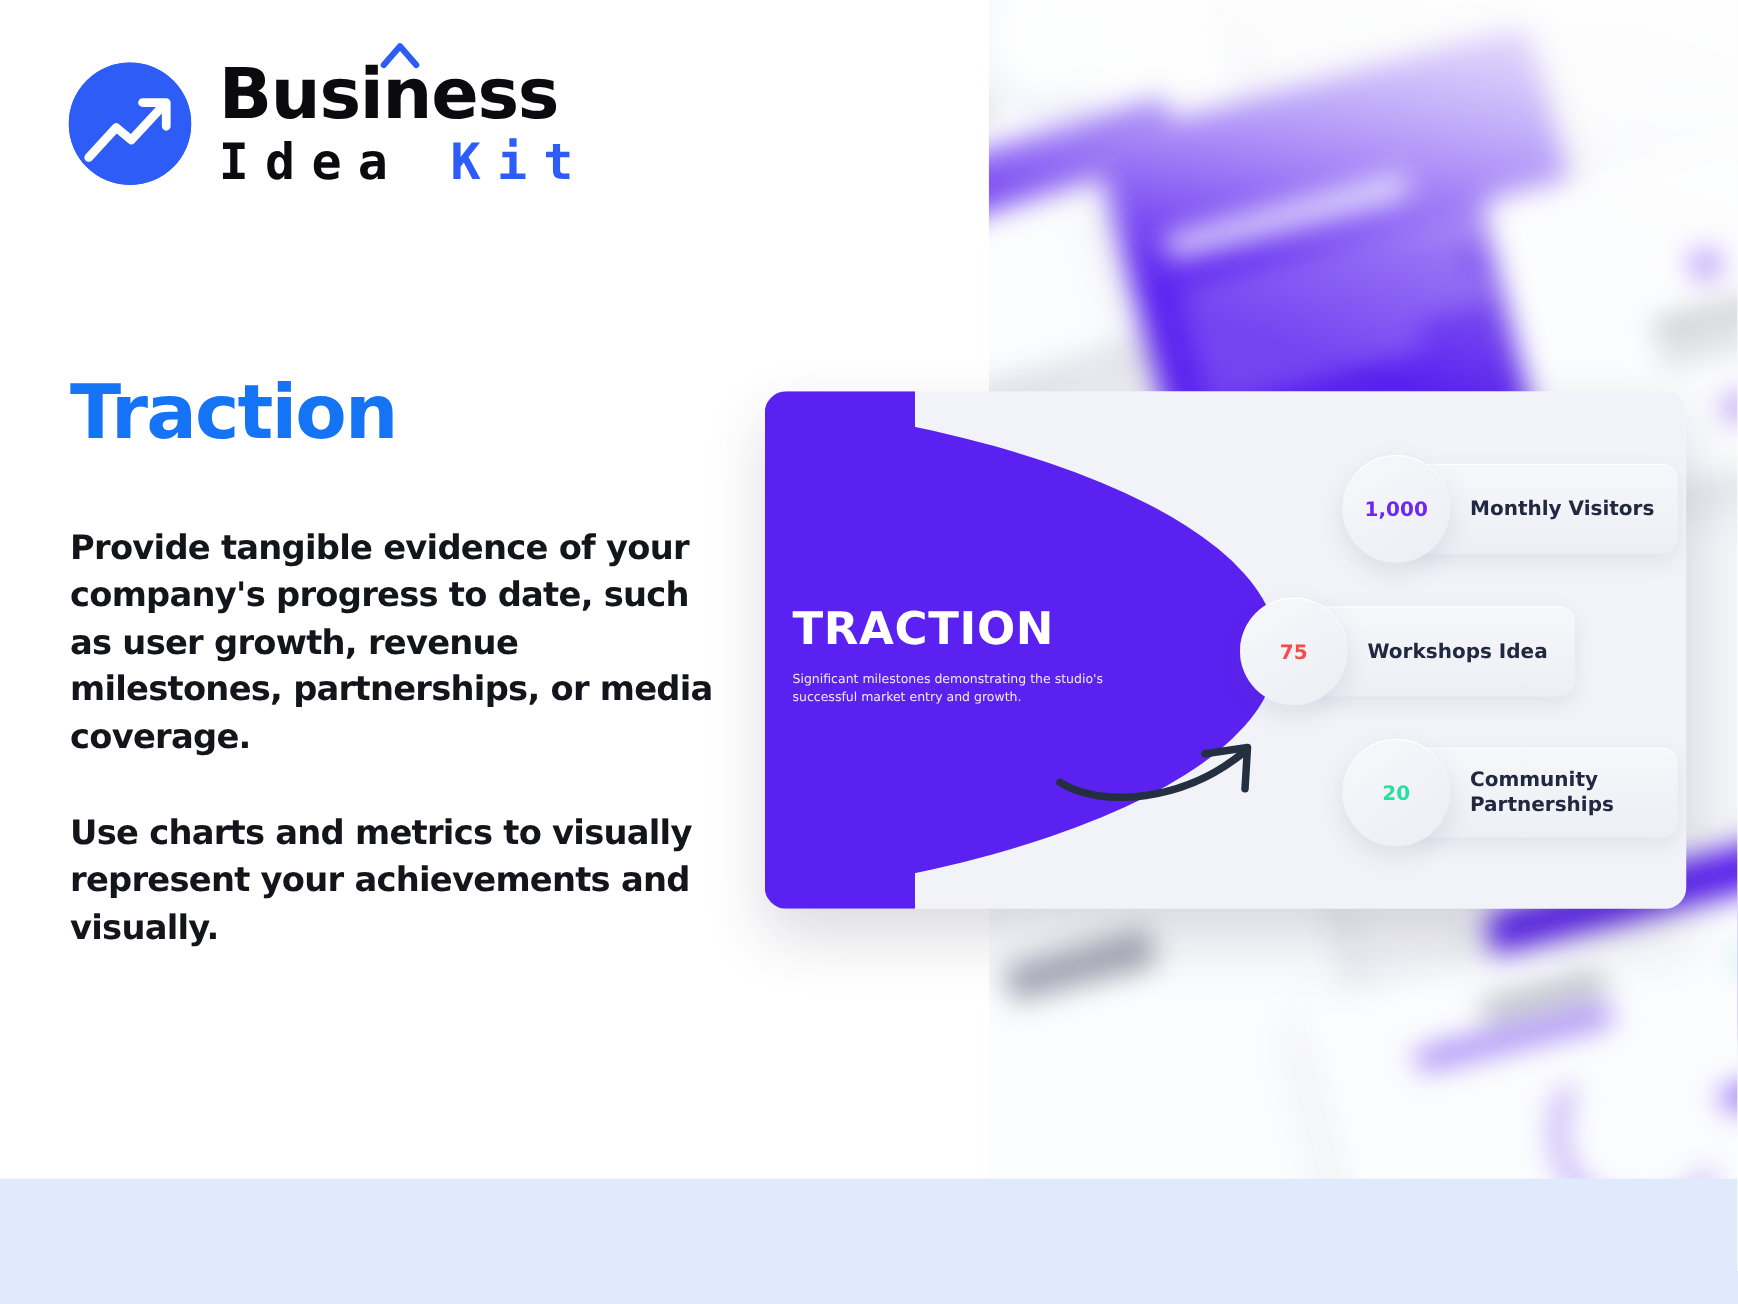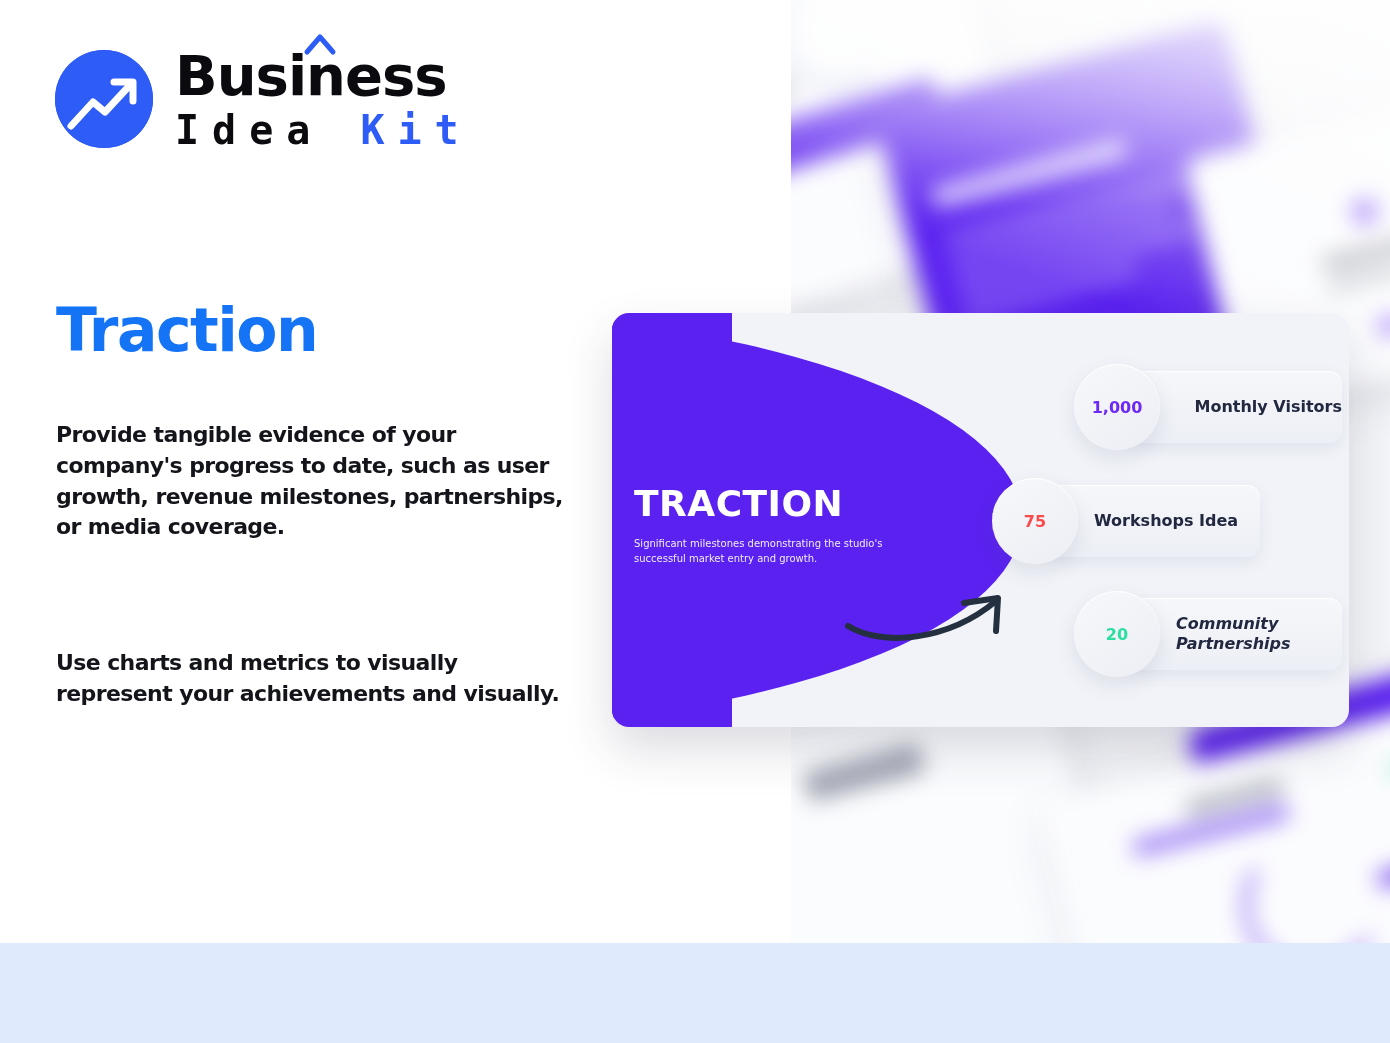--- a/index.html
+++ b/index.html
@@ -97,21 +97,21 @@
   .logo-text { display:flex; flex-direction:column; line-height:1; }
   .logo-line1 { font-size:56px; font-weight:bold; letter-spacing:-1px; color:#0b0b0f;
                 font-family:"DejaVu Sans", sans-serif; position:relative; }
   .logo-line2 { font-size:40px; font-weight:bold; letter-spacing:13px; color:#0b0b0f;
                 font-family:"DejaVu Sans Mono", monospace; margin-top:6px; }
   .logo-line2 .kit { color:#2e5cf6; }
 
   .page-title { position:absolute; left:56px; top:295px; font-size:60px; font-weight:bold;
                 color:#1574f5; letter-spacing:-1.5px; font-family:"DejaVu Sans", sans-serif; }
 
-  .para { position:absolute; left:56px; width:520px; font-size:22px; line-height:1.40;
+  .para { position:absolute; left:56px; width:520px; font-size:27px; line-height:1.40;
           font-weight:bold; color:#14151a; font-family:"DejaVu Sans", sans-serif;
           letter-spacing:-0.6px; }
   .para-1 { top:420px; }
   .para-2 { top:648px; }
 
   
   .traction-card {
     position:absolute; left:612px; top:313px; width:737px; height:414px;
     background:#f1f3f8; border-radius:17px; overflow:hidden;
     box-shadow:0 22px 48px rgba(45,45,80,.17);
@@ -151,29 +151,29 @@
   .metric-circle {
     position:absolute; top:0; width:86px; height:86px; border-radius:50%;
     background:linear-gradient(145deg,#f7f8fb 0%, #eceef4 100%);
     box-shadow:0 8px 20px rgba(70,80,120,.12), inset 0 1px 0 rgba(255,255,255,.95);
     display:flex; align-items:center; justify-content:center;
   }
   .metric-value { font-size:16px; font-weight:bold; font-family:"DejaVu Sans", sans-serif; }
 
   .row-1 { left:450px; top:51px; width:280px; }
   .row-1 .metric-circle { left:12px; }
-  .row-1 .metric-pill { left:68px; width:212px; padding-left:46px;justify-content:flex-end; }
+  .row-1 .metric-pill { left:68px; width:212px; padding-left:46px; }
 
   .row-2 { left:380px; top:165px; width:280px; }
   .row-2 .metric-circle { left:0px; }
   .row-2 .metric-pill { left:56px; width:212px; padding-left:46px; }
 
   .row-3 { left:450px; top:278px; width:280px; }
   .row-3 .metric-circle { left:12px; }
-  .row-3 .metric-pill { left:68px; width:212px; padding-left:46px;font-style:italic; }
+  .row-3 .metric-pill { left:68px; width:212px; padding-left:46px; }
 
   
   .logo-mark svg { position:absolute; left:0; top:0; }
   .circum { position:absolute; left:246px; top:-18px; }
 </style>
 </head>
 <body>
 
 <div id="page">
 

